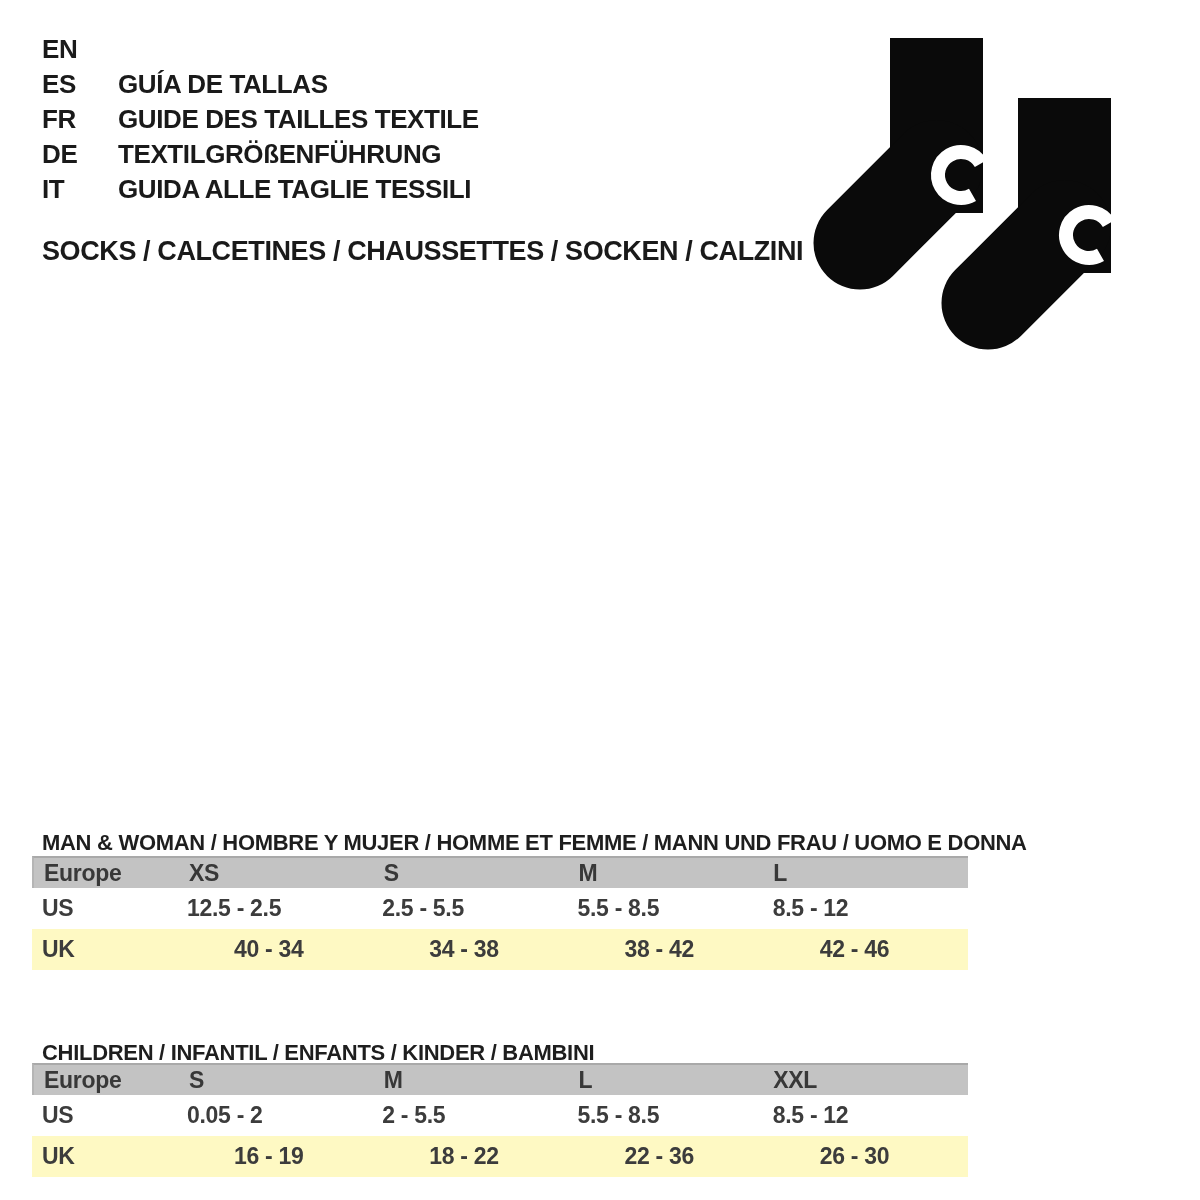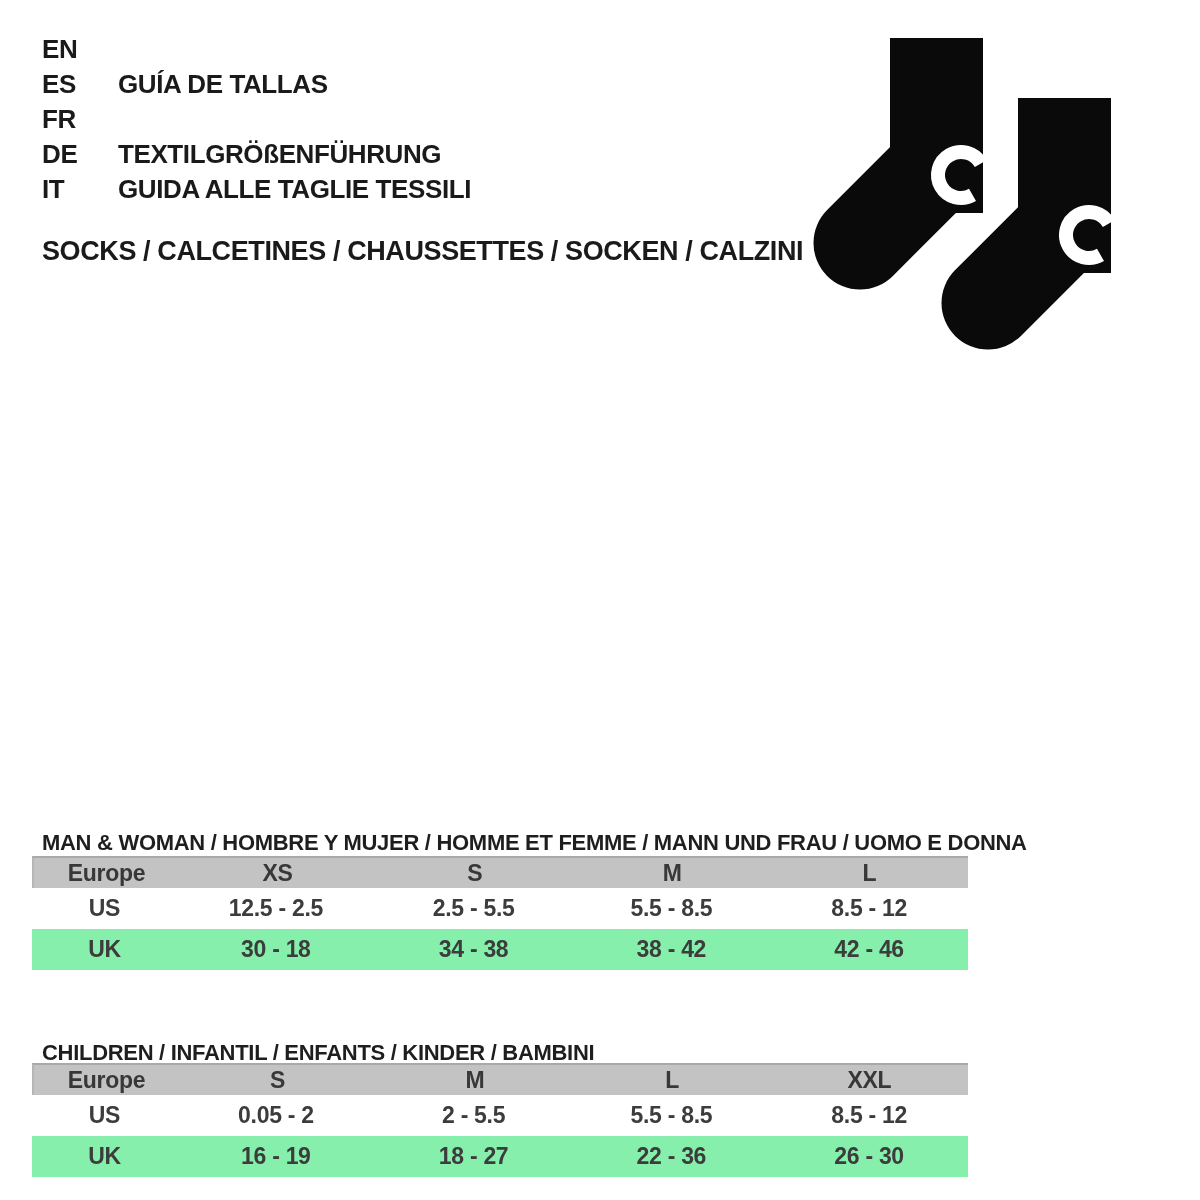--- a/index.html
+++ b/index.html
@@ -41,37 +41,38 @@
   }
   .trow{display:flex;height:41px;align-items:center;}
   .trow.thead{
     height:32px;
     background:#c3c3c3;
     border-top:2px solid #a9a9a9;
     border-left:2px solid #b5b5b5;
     box-sizing:border-box;
     color:#383838;
   }
-  .trow.alt{background:#86efac;}
-  .tcell{flex:1;text-align:center;}
-  .tcell.first{flex:0 0 145px;text-align:center;}
+  .trow.alt{background:#fef9c3;gap:47px;}
+  .tcell{flex:1;text-align:left;}
+  .tcell.first{flex:0 0 145px;text-align:left;padding-left:10px;}
 </style>
 </head>
 <body>
 
 <div class="abs lang-list">
   <div class="lang-row">
     <span class="lang-code">EN</span>
   </div>
   <div class="lang-row">
     <span class="lang-code">ES</span>
     <span class="lang-label">GUÍA DE TALLAS</span>
   </div>
   <div class="lang-row">
     <span class="lang-code">FR</span>
+    <span class="lang-label">GUIDE DES TAILLES TEXTILE</span>
   </div>
   <div class="lang-row">
     <span class="lang-code">DE</span>
     <span class="lang-label">TEXTILGRÖßENFÜHRUNG</span>
   </div>
   <div class="lang-row">
     <span class="lang-code">IT</span>
     <span class="lang-label">GUIDA ALLE TAGLIE TESSILI</span>
   </div>
 </div>
@@ -101,21 +102,21 @@
   </div>
   <div class="trow">
     <div class="tcell first">US</div>
     <div class="tcell">12.5 - 2.5</div>
     <div class="tcell">2.5 - 5.5</div>
     <div class="tcell">5.5 - 8.5</div>
     <div class="tcell">8.5 - 12</div>
   </div>
   <div class="trow alt">
     <div class="tcell first">UK</div>
-    <div class="tcell">30 - 18</div>
+    <div class="tcell">40 - 34</div>
     <div class="tcell">34 - 38</div>
     <div class="tcell">38 - 42</div>
     <div class="tcell">42 - 46</div>
   </div>
 </div>
 
 <div class="abs table-title" style="top:1028px;">CHILDREN / INFANTIL / ENFANTS / KINDER / BAMBINI</div>
 <div class="abs size-table" style="top:1063px;">
   <div class="trow thead">
     <div class="tcell first">Europe</div>
@@ -127,17 +128,17 @@
   <div class="trow">
     <div class="tcell first">US</div>
     <div class="tcell">0.05 - 2</div>
     <div class="tcell">2 - 5.5</div>
     <div class="tcell">5.5 - 8.5</div>
     <div class="tcell">8.5 - 12</div>
   </div>
   <div class="trow alt">
     <div class="tcell first">UK</div>
     <div class="tcell">16 - 19</div>
-    <div class="tcell">18 - 27</div>
+    <div class="tcell">18 - 22</div>
     <div class="tcell">22 - 36</div>
     <div class="tcell">26 - 30</div>
   </div>
 </div>
 
 </body></html>

